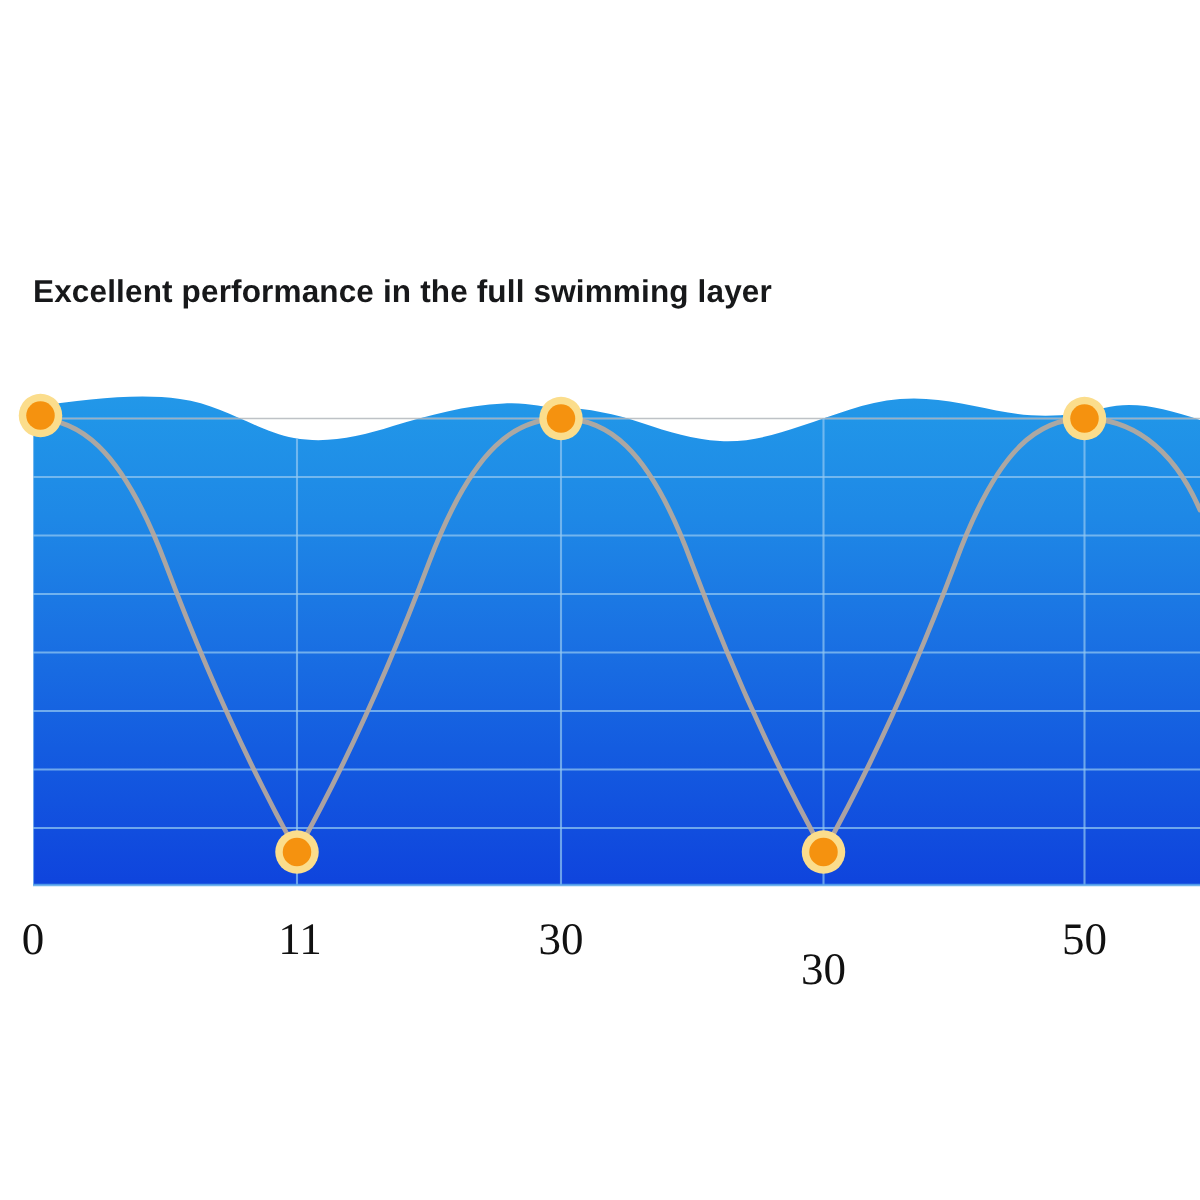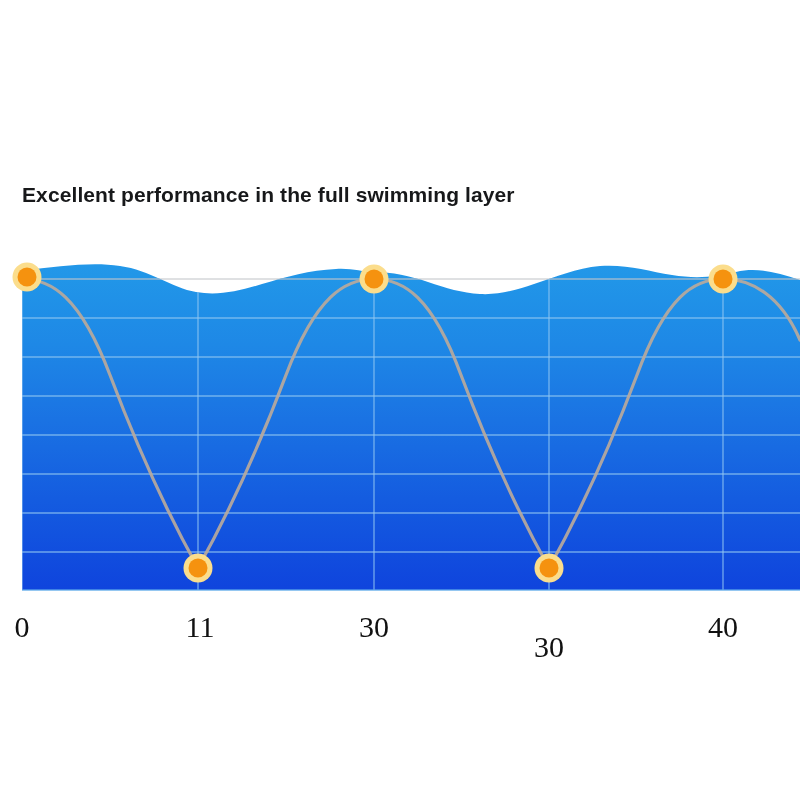--- a/index.html
+++ b/index.html
@@ -164,16 +164,16 @@
         <circle cx="723" cy="279" r="9.5" fill="#f5920f"></circle>
       </g>
     </g>
   </svg>
 
   <div>
     <div class="x-tick-label" style="left:22px;  top:612px;">0</div>
     <div class="x-tick-label" style="left:200px; top:612px;">11</div>
     <div class="x-tick-label" style="left:374px; top:612px;">30</div>
     <div class="x-tick-label" style="left:549px; top:632px;">30</div>
-    <div class="x-tick-label" style="left:723px; top:612px;">40</div>
+    <div class="x-tick-label" style="left:723px; top:612px;">50</div>
   </div>
 
 </div>
 
 </body></html>

